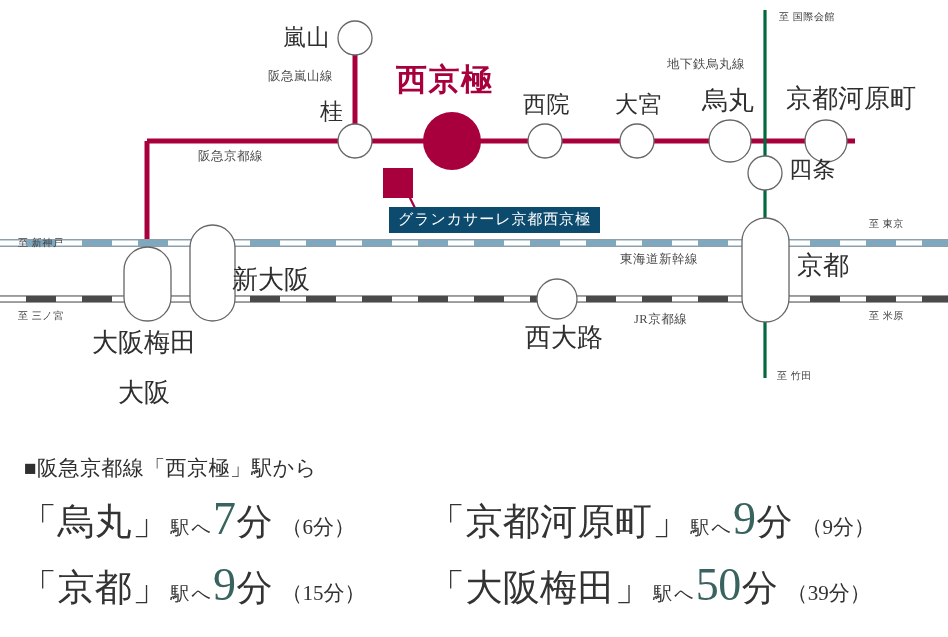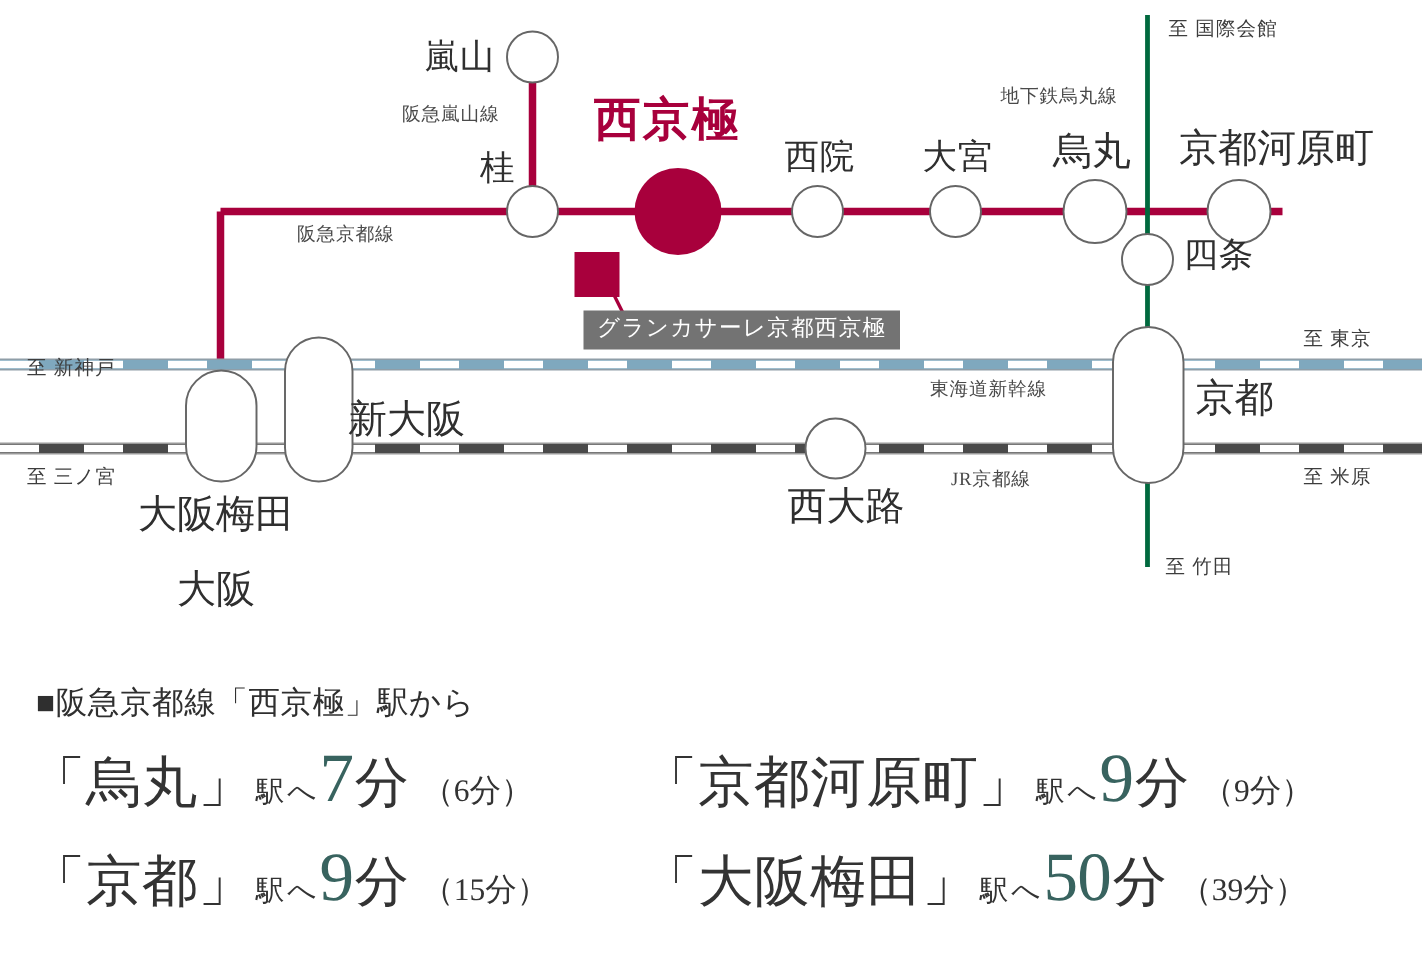--- a/index.html
+++ b/index.html
@@ -20,26 +20,26 @@
   .lbl{position:absolute;white-space:nowrap;line-height:1;}
 
   
   .st-name{font-size:23px;color:#2f2f2f;letter-spacing:.02em;}
   .st-big{font-size:31px;color:#A8003C;font-weight:bold;letter-spacing:.05em;}
   .st-xl{font-size:26px;color:#2f2f2f;}
 
   
   .ln-name{font-size:12.5px;color:#4a4a4a;letter-spacing:.04em;}
   
-  .to-name{font-size:13px;color:#3d3d3d;letter-spacing:.06em;}
+  .to-name{font-size:10px;color:#3d3d3d;letter-spacing:.06em;}
 
   
   #callout{
     position:absolute;
-    background:#737373;
+    background:#0c4a6e;
     color:#ffffff;
     font-size:15px;
     letter-spacing:.06em;
     padding:4px 9px 5px 9px;
     line-height:1.1;
     white-space:nowrap;
   }
   #prop-square{
     position:absolute;
     background:#A8003C;

